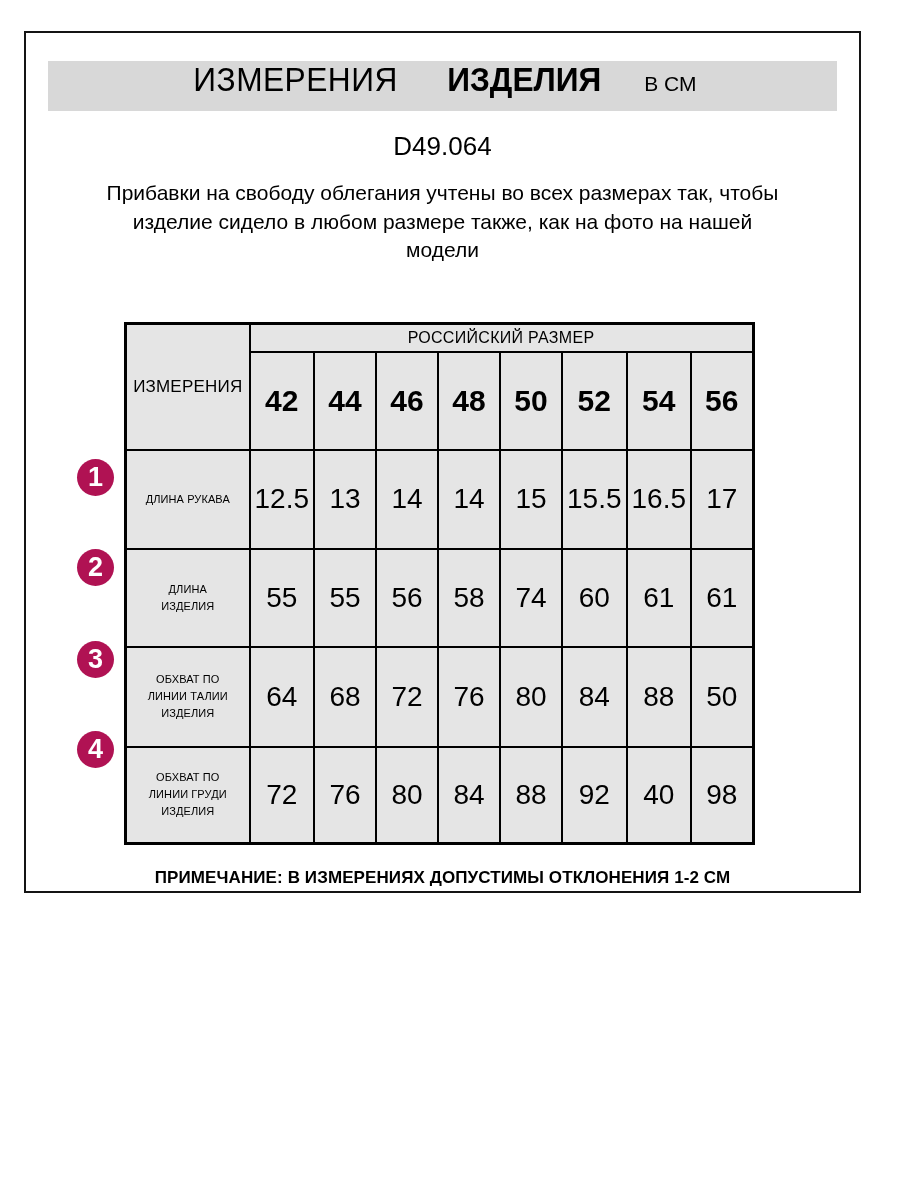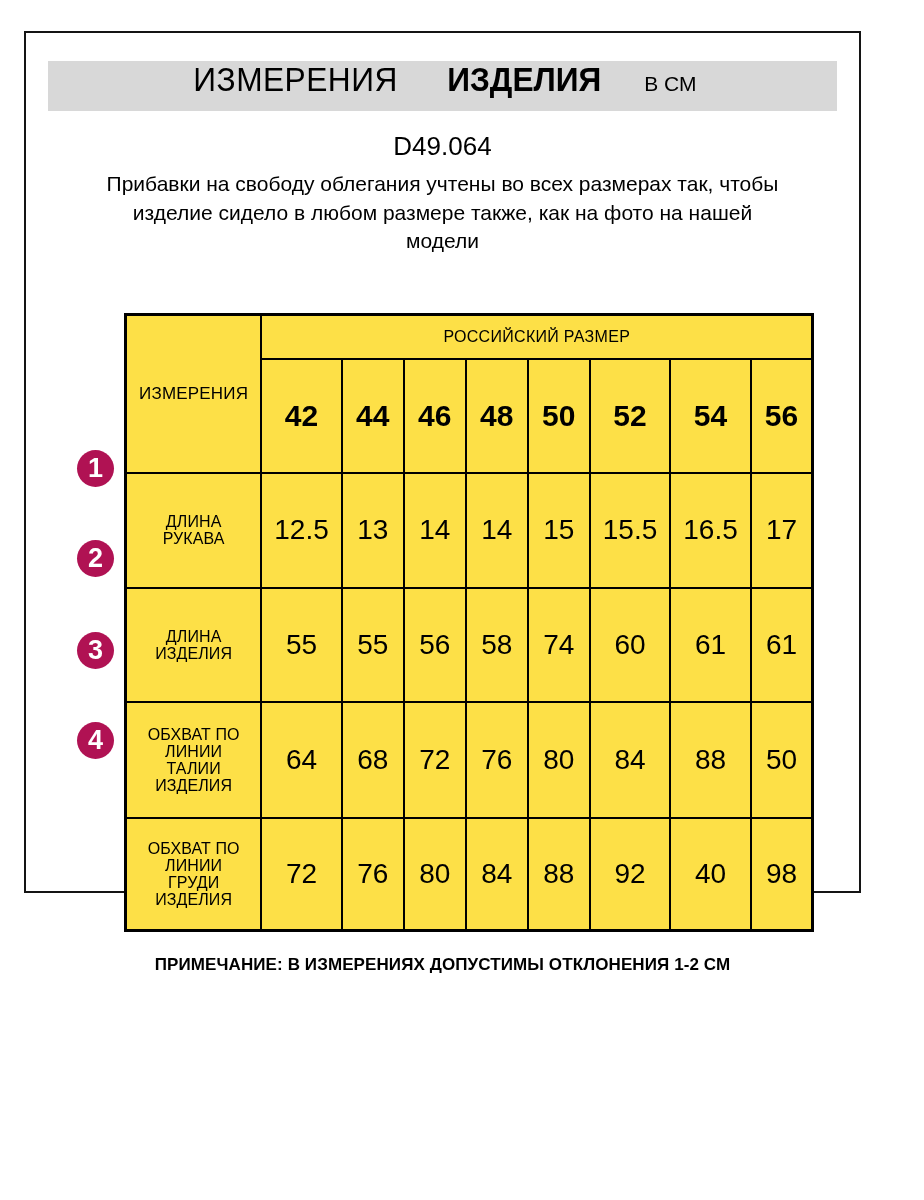--- a/index.html
+++ b/index.html
@@ -51,63 +51,63 @@
     font-weight: 400;
     margin-left: 40px;
   }
   .product-code {
     margin-top: 20px;
     text-align: center;
     font-size: 26px;
     font-weight: 400;
   }
   .description {
-    margin-top: 8px;
+    margin-top: 17px;
     text-align: center;
     font-size: 21px;
     line-height: 28.5px;
     font-weight: 400;
   }
   .table-zone {
     position: relative;
     margin-top: 57px;
   }
   table.size-table {
     border-collapse: collapse;
     margin-left: 98px;
     table-layout: fixed;
     border: 3px solid #000;
   }
   table.size-table td, table.size-table th {
     border: 2px solid #000;
-    padding: 12px;
+    padding: 4px;
     text-align: center;
     vertical-align: middle;
-    background: #fde047;
+    background: #e5e5e5;
   }
   .col-label { width: 124px; }
   .col-size  { width: 62px; }
   .cell-corner {
     font-size: 17px;
     font-weight: 400;
     letter-spacing: 0.2px;
   }
   .cell-group {
     height: 18px;
     font-size: 16px;
     font-weight: 400;
     letter-spacing: 0.3px;
   }
   .cell-size {
     height: 88px;
     font-size: 30px;
     font-weight: 700;
   }
   .row-label {
-    font-size: 16px;
+    font-size: 11px;
     font-weight: 400;
     white-space: pre-line;
     line-height: 17px;
     letter-spacing: 0.1px;
   }
   .cell-value {
     font-size: 28px;
     font-weight: 400;
   }
   .r1 td { height: 89px; }

